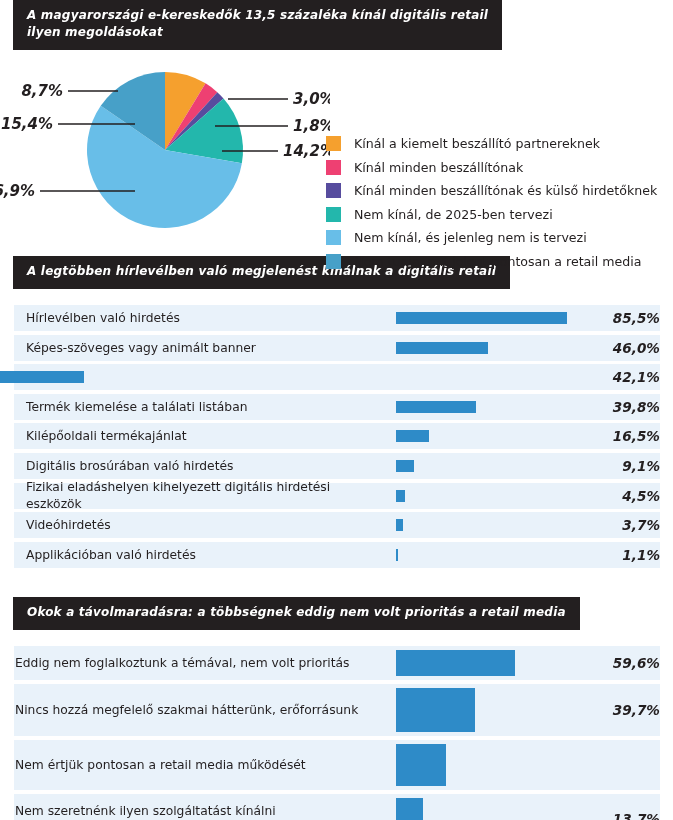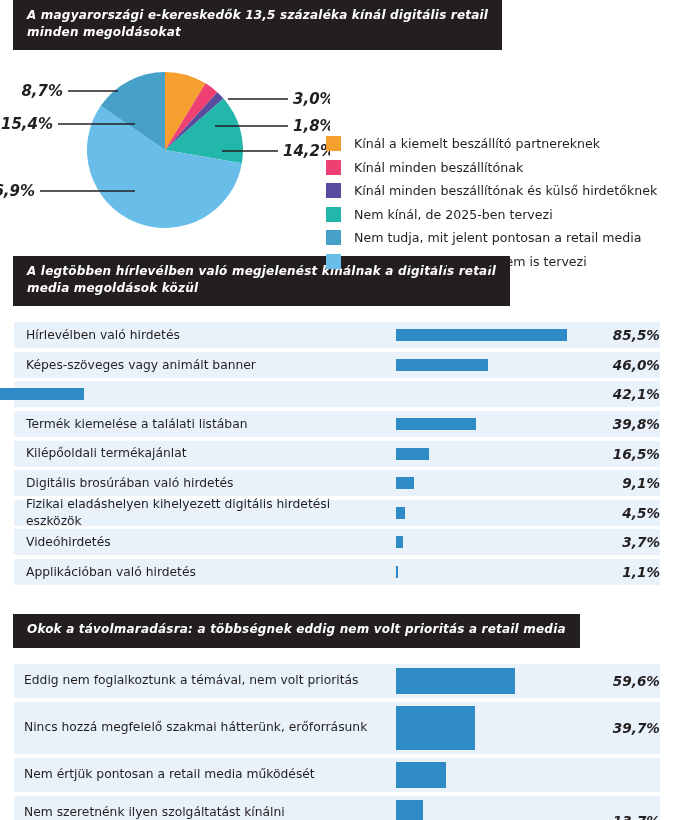--- a/index.html
+++ b/index.html
@@ -116,35 +116,35 @@
     white-space: nowrap;
   }
 
   
   #chart-offerings .bar-row { height: 26px; margin-bottom: 3.6px; }
   #chart-offerings .bar-label { flex-basis: 396px; }
   #chart-offerings .bar-fill { height: 12px; }
 
   
   #chart-reasons .bar-row { margin-bottom: 4px; }
-  #chart-reasons .bar-label { flex-basis: 396px; padding-left: 24px; }
+  #chart-reasons .bar-label { flex-basis: 396px; padding-left: 15px; }
   #chart-reasons .bar-fill { height: 100%; }
   #chart-reasons .bar-track { align-items: stretch; padding: 4px 0; }
 
   .spacer-sm { height: 16px; }
   .spacer-md { height: 22px; }
   .spacer-lg { height: 26px; }
 </style>
 </head>
 <body>
 
 <div class="banner-wrap">
   <div class="banner">
     <span class="ln">A magyarországi e-kereskedők 13,5 százaléka kínál digitális retail</span>
-    <span class="ln">minden megoldásokat</span>
+    <span class="ln">ilyen megoldásokat</span>
   </div>
 </div>
 
 <div class="spacer-sm"></div>
 
 <div id="section-pie">
 
   <div class="pie-area">
     <svg class="pie-svg" width="330" height="168" viewBox="0 0 330 168">
       <g id="pie-slices">
@@ -185,36 +185,35 @@
       </div>
       <div class="legend-row">
         <span class="legend-swatch" style="background: rgb(87, 76, 158);"></span>
         <span class="legend-label">Kínál minden beszállítónak és külső hirdetőknek</span>
       </div>
       <div class="legend-row">
         <span class="legend-swatch" style="background: rgb(35, 183, 172);"></span>
         <span class="legend-label">Nem kínál, de 2025-ben tervezi</span>
       </div>
       <div class="legend-row">
+        <span class="legend-swatch" style="background: rgb(104, 190, 232);"></span>
+        <span class="legend-label">Nem kínál, és jelenleg nem is tervezi</span>
+      </div>
+      <div class="legend-row">
         <span class="legend-swatch" style="background: rgb(71, 160, 200);"></span>
         <span class="legend-label">Nem tudja, mit jelent pontosan a retail media</span>
-      </div>
-      <div class="legend-row">
-        <span class="legend-swatch" style="background: rgb(104, 190, 232);"></span>
-        <span class="legend-label">Nem kínál, és jelenleg nem is tervezi</span>
       </div>
     </div>
 </div>
 
 <div class="spacer-md"></div>
 
 <div class="banner-wrap">
   <div class="banner">
     <span class="ln">A legtöbben hírlevélben való megjelenést kínálnak a digitális retail</span>
-    <span class="ln">media megoldások közül</span>
   </div>
 </div>
 
 <div class="spacer-sm"></div>
 
 <div class="bar-chart" id="chart-offerings">
     <div class="bar-row">
       <div class="row-bg" style="background: rgb(233, 242, 250);"></div>
       <div class="bar-label">Hírlevélben való hirdetés</div>
       <div class="bar-track">
@@ -307,21 +306,21 @@
       <div class="bar-value">59,6%</div>
     </div>
     <div class="bar-row" style="height: 52px;">
       <div class="row-bg" style="background: rgb(233, 242, 250);"></div>
       <div class="bar-label">Nincs hozzá megfelelő szakmai hátterünk, erőforrásunk</div>
       <div class="bar-track">
         <div class="bar-fill" style="background: rgb(46, 139, 200); width: 41.7895%;"></div>
       </div>
       <div class="bar-value">39,7%</div>
     </div>
-    <div class="bar-row" style="height: 34px;">
+    <div class="bar-row" style="height: 50px;">
       <div class="row-bg" style="background: rgb(233, 242, 250);"></div>
       <div class="bar-label">Nem értjük pontosan a retail media működését</div>
       <div class="bar-track">
         <div class="bar-fill" style="background: rgb(46, 139, 200); width: 26.2105%;"></div>
       </div>
     </div>
     <div class="bar-row" style="height: 50px;">
       <div class="row-bg" style="background: rgb(233, 242, 250);"></div>
       <div class="bar-label">Nem szeretnénk ilyen szolgáltatást kínálni
 sem a beszállítóknak, sem külső hirdetőknek</div>

